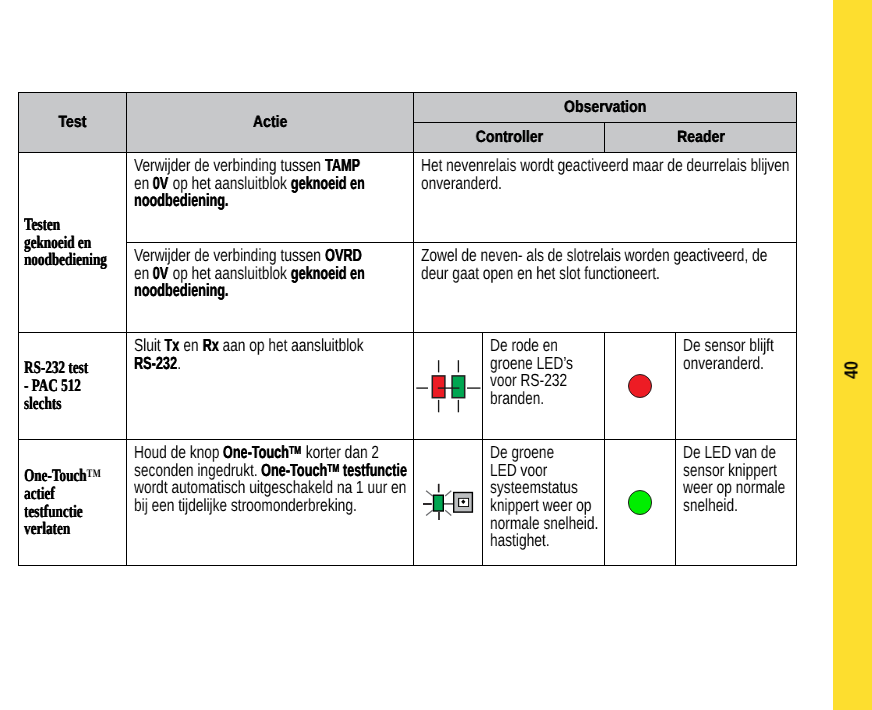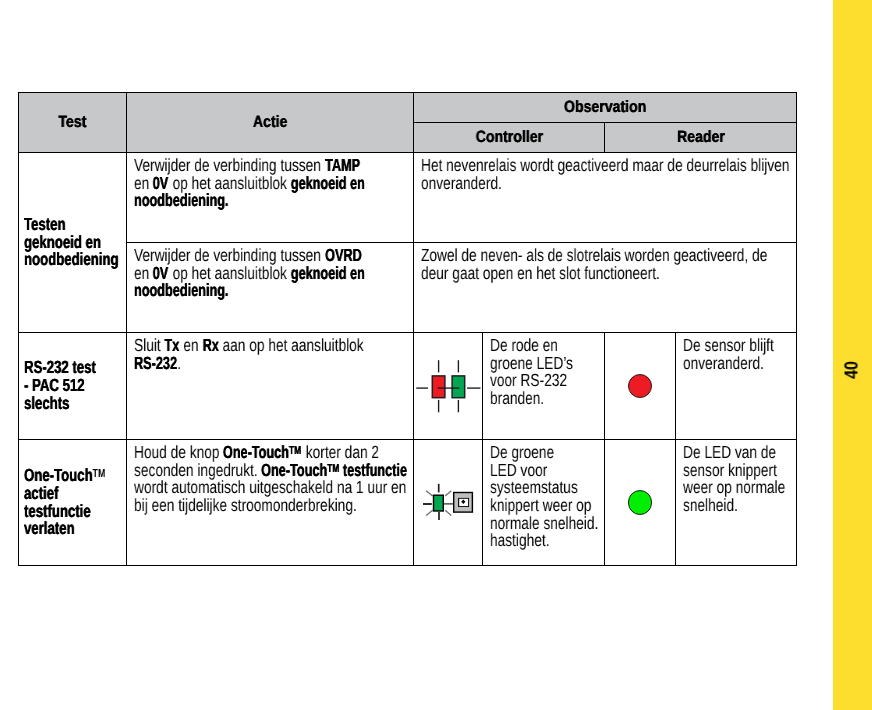--- a/index.html
+++ b/index.html
@@ -24,21 +24,21 @@
   .tbl td, .tbl th { border:1.2px solid #000; }
   .tbl th {
     background:#c7c8ca; text-align:center; font-weight:700;
     font-size:16.5px; vertical-align:middle; padding:3px 2px; height:30px;
   }
   .tbl th .sq { display:inline-block; transform:scaleX(0.855); text-shadow:0.2px 0 0 #000, -0.2px 0 0 #000; will-change:transform; }
   .tbl td { vertical-align: top; padding: 0; margin-left: 16px; }
   .lines { font-size:17.6px; line-height:17.7px; padding:4px 4px 4px 6.5px; }
   .lines .ln { display:block; white-space:nowrap; transform:scaleX(0.78); transform-origin:left center; will-change:transform; height:17.7px; }
   .tbl td { overflow:hidden; }
-  .tbl td.testcol { vertical-align: middle; font-weight:700; }
+  .tbl td.testcol { vertical-align: middle; font-weight:700;font-family:Liberation Serif, serif; }
   .tbl td.testcol .lines { padding-left:4.7px; }
   .tbl td.testcol .lines .ln { transform:scaleX(0.75); text-shadow:0.33px 0 0 #000, -0.33px 0 0 #000; }
   .tbl td.ledcell { text-align:center; vertical-align: middle; padding:0; line-height:0; }
   .ledcell svg { display:inline-block; vertical-align:middle; }
   b { font-weight:700; display:inline-block; transform:scaleX(0.925); transform-origin:left center; text-shadow:0.25px 0 0 #000, -0.25px 0 0 #000; }
   .tm { font-size:0.655em; vertical-align:baseline; position:relative; top:-0.365em; letter-spacing:0.01em; }
   .tbl td.testcol .tm { font-size:0.66em; top:-0.31em; letter-spacing:0.02em; text-shadow:none; }
   .dot { display:inline-block; vertical-align:middle; width:24.5px; height:24.5px; border-radius:50%; border:1.1px solid #231f20; }
 </style>
 </head>

